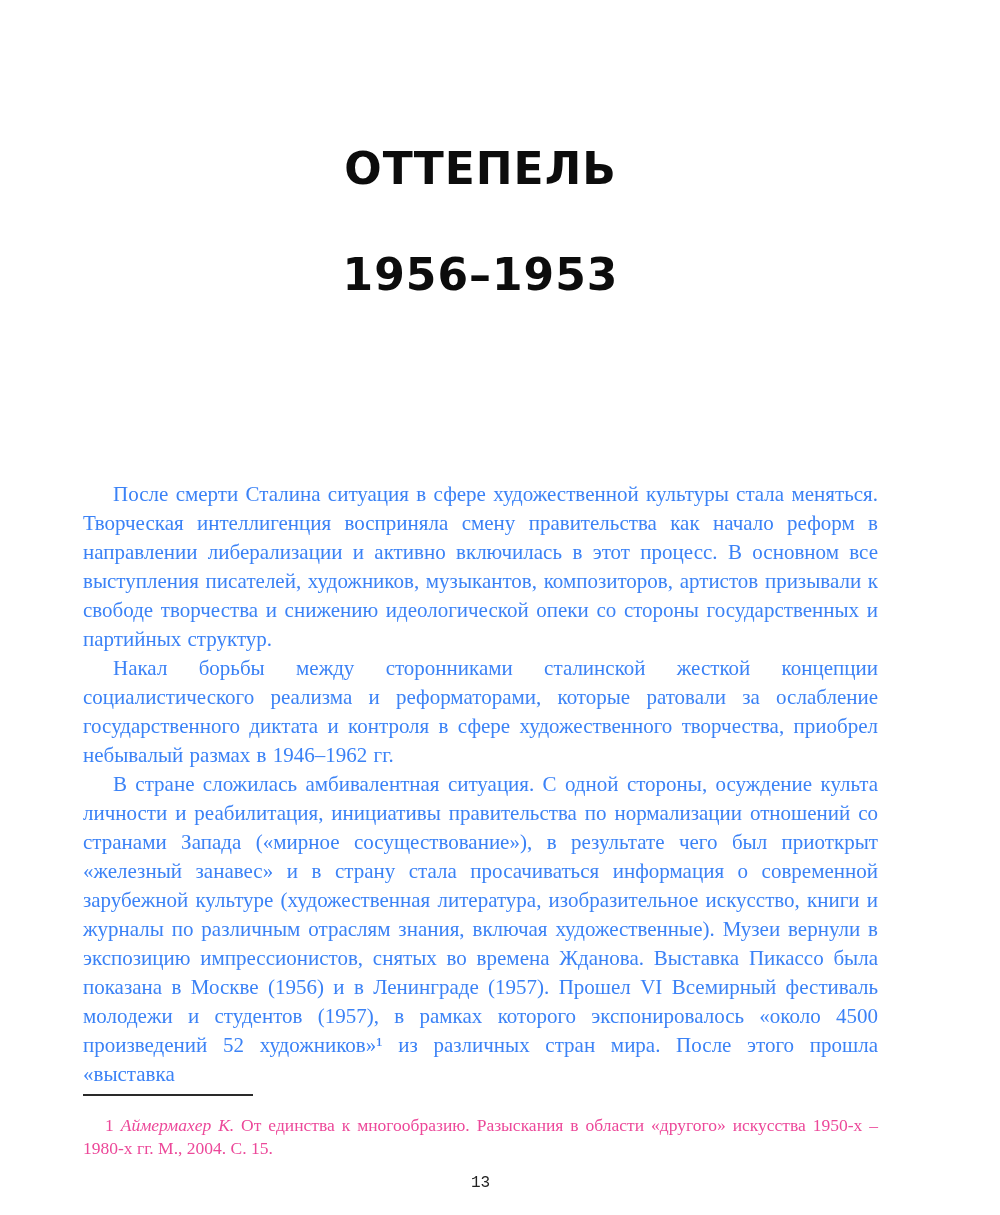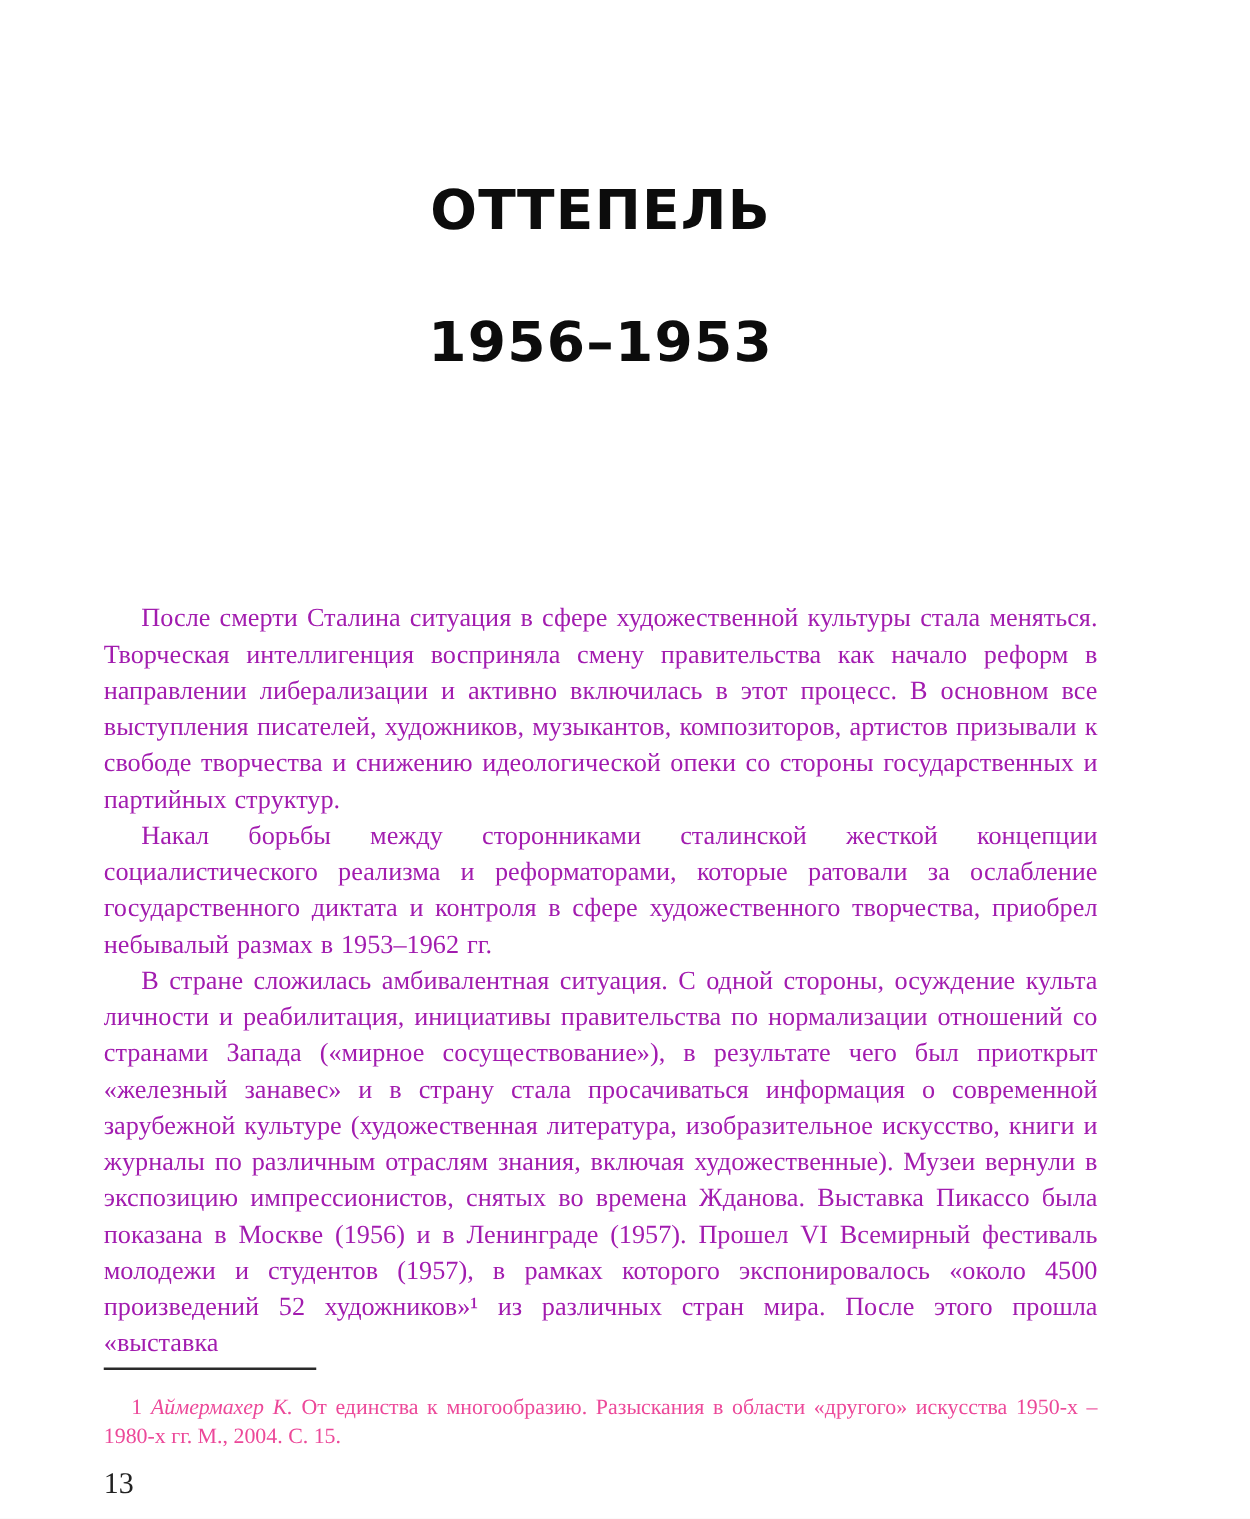--- a/index.html
+++ b/index.html
@@ -32,21 +32,21 @@
   }
   .body-text {
     position: absolute;
     top: 432px;
     left: 83px;
     width: 795px;
     font-family: "Liberation Serif", serif;
     font-size: 21px;
     line-height: 29px;
     text-align: justify;
-    color: #a21caf;
+    color: #3b82f6;
   }
   .body-text p {
     margin: 0;
     text-indent: 30px;
     word-spacing: 1px;
   }
   .footnote-rule {
     position: absolute;
     top: 1046px;
     left: 83px;
@@ -67,39 +67,39 @@
     color: #ec4899;
   }
   .footnote .italic {
     font-style: italic;
   }
   .page-number {
     position: absolute;
     top: 1126px;
     left: 83px;
     width: 795px;
-    text-align: left;
-    font-family: Liberation Serif, serif;
-    font-size: 24px;
+    text-align: center;
+    font-family: Liberation Mono, monospace;
+    font-size: 16px;
     color: #222222;
   }
 </style>
 </head>
 <body>
 
 <div class="page">
 
   <div class="chapter-title-block">
     <div>ОТТЕПЕЛЬ</div>
     <div>1956–1953</div>
   </div>
 
   <div class="body-text">
     <p>После смерти Сталина ситуация в сфере художественной культуры стала меняться. Творческая интеллигенция восприняла смену правительства как начало реформ в направлении либерализации и активно включилась в этот процесс. В основном все выступления писателей, художников, музыкантов, композиторов, артистов призывали к свободе творчества и снижению идеологической опеки со стороны государственных и партийных структур.</p>
-    <p>Накал борьбы между сторонниками сталинской жесткой концепции социалистического реализма и реформаторами, которые ратовали за ослабление государственного диктата и контроля в сфере художественного творчества, приобрел небывалый размах в 1953–1962 гг.</p>
+    <p>Накал борьбы между сторонниками сталинской жесткой концепции социалистического реализма и реформаторами, которые ратовали за ослабление государственного диктата и контроля в сфере художественного творчества, приобрел небывалый размах в 1946–1962 гг.</p>
     <p>В стране сложилась амбивалентная ситуация. С одной стороны, осуждение культа личности и реабилитация, инициативы правительства по нормализации отношений со странами Запада («мирное сосуществование»), в результате чего был приоткрыт «железный занавес» и в страну стала просачиваться информация о современной зарубежной культуре (художественная литература, изобразительное искусство, книги и журналы по различным отраслям знания, включая художественные). Музеи вернули в экспозицию импрессионистов, снятых во времена Жданова. Выставка Пикассо была показана в Москве (1956) и в Ленинграде (1957). Прошел VI Всемирный фестиваль молодежи и студентов (1957), в рамках которого экспонировалось «около 4500 произведений 52 художников»¹ из различных стран мира. После этого прошла «выставка</p>
   </div>
 
   <div class="footnote-rule"></div>
 
   <div class="footnote"><span>1</span> <span class="italic">Аймермахер К.</span> <span>От единства к многообразию. Разыскания в области «другого» искусства 1950-х – 1980-х гг. М., 2004. С. 15.</span></div>
 
   <div class="page-number">13</div>
 
 </div>

